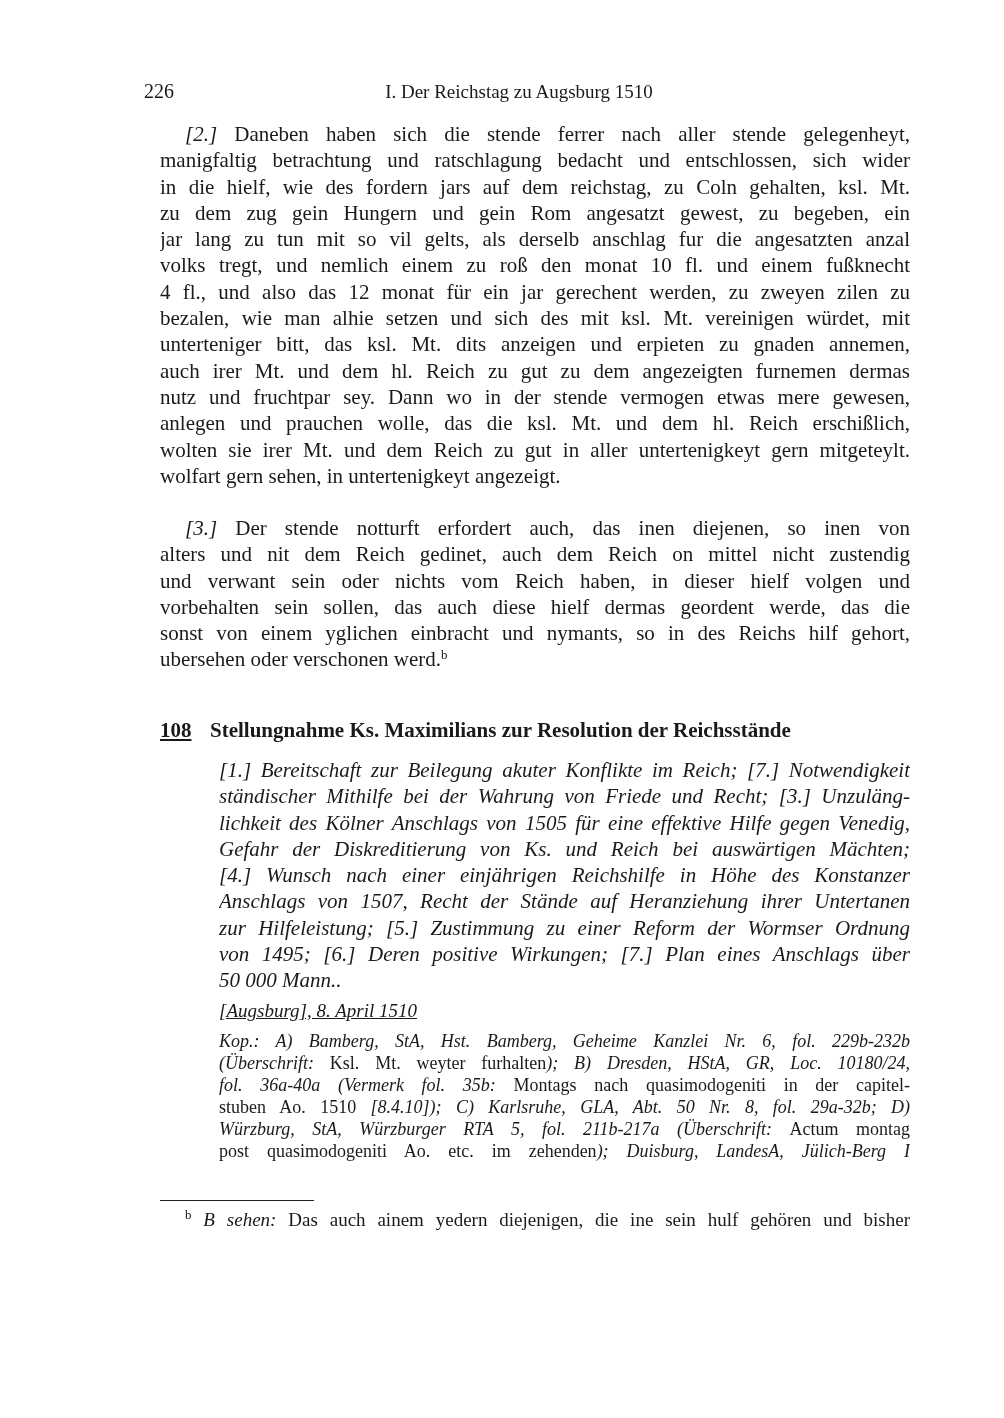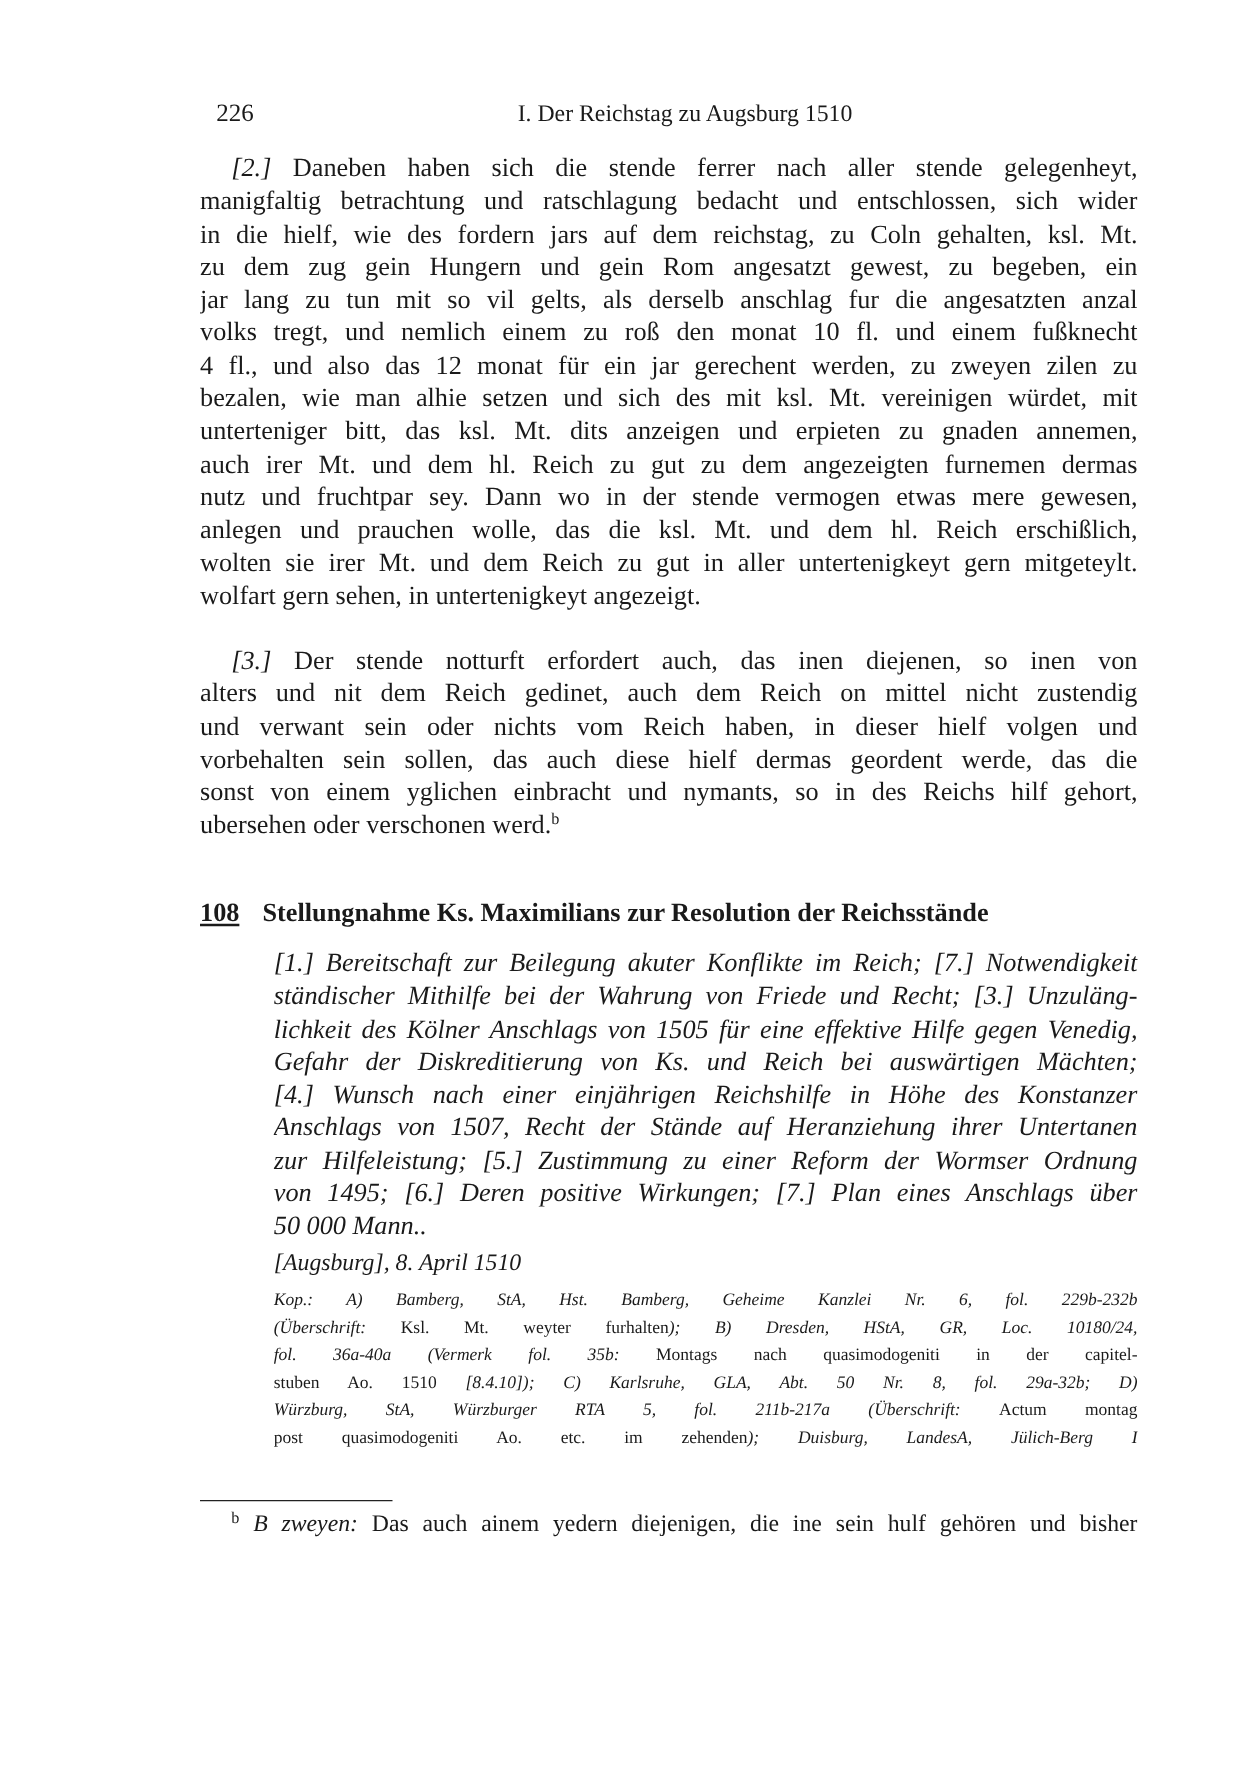--- a/index.html
+++ b/index.html
@@ -1,34 +1,34 @@
 <!DOCTYPE html>
 <html><head>
 <meta charset="utf-8">
 <style>
   html, body { margin: 0; padding: 0; background: #ffffff; }
   body { width: 1004px; height: 1418px; position: relative; overflow: hidden;
          font-family: "Liberation Serif", "DejaVu Serif", serif; color: #1a1a1a; }
   .page { position: absolute; left: 0; top: 0; width: 1004px; height: 1418px; }
-  .header { position: absolute; top: 80px; left: 173px; width: 750px; height: 26px; font-size: 20px; }
+  .header { position: absolute; top: 80px; left: 144px; width: 750px; height: 26px; font-size: 20px; }
   .page-num { position: absolute; left: 0; top: 0; }
   .running-title { position: absolute; left: 0; right: 0; text-align: center; font-size: 19px; top: 1px; }
   .block { position: absolute; left: 160px; width: 750px; }
   .line { height: 26.3px; line-height: 26.3px; font-size: 21px; white-space: nowrap;
           text-align: justify; text-align-last: justify; overflow: hidden; }
   .line.last { text-align-last: left; }
   .indent { padding-left: 25px; }
   .it { font-style: italic; }
   sup { font-size: 13px; vertical-align: 7px; line-height: 0; }
   .doc-heading { position: absolute; top: 718px; left: 160px; width: 750px; font-size: 21px; font-weight: bold; }
   .doc-num { position: absolute; left: 0; top: 0; text-decoration: underline; }
   .doc-title { position: absolute; left: 50px; top: 0; }
   .sub-block { position: absolute; left: 219px; width: 691px; }
   .sub-block .line { font-size: 21px; }
-  .src .line { font-size: 14px; height: 22px; line-height: 22px; }
+  .src .line { font-size: 18px; height: 22px; line-height: 22px; }
   .fn-rule { position: absolute; left: 160px; top: 1200px; width: 154px; border-top: 1px solid #222; }
   .fn .line { font-size: 19px; height: 23px; line-height: 23px; }
 </style>
 </head>
 <body>
 
 <div class="page">
 
   <div class="header">
     <span class="page-num">226</span>
@@ -72,30 +72,30 @@
     <div class="line">lichkeit des Kölner Anschlags von 1505 für eine effektive Hilfe gegen Venedig,</div>
     <div class="line">Gefahr der Diskreditierung von Ks. und Reich bei auswärtigen Mächten;</div>
     <div class="line">[4.] Wunsch nach einer einjährigen Reichshilfe in Höhe des Konstanzer</div>
     <div class="line">Anschlags von 1507, Recht der Stände auf Heranziehung ihrer Untertanen</div>
     <div class="line">zur Hilfeleistung; [5.] Zustimmung zu einer Reform der Wormser Ordnung</div>
     <div class="line">von 1495; [6.] Deren positive Wirkungen; [7.] Plan eines Anschlags über</div>
     <div class="line last">50 000 Mann..</div>
   </div>
 
   <div class="sub-block it" style="top:998px;">
-    <div class="line last" style="font-size:19px;">[Augsburg], 8. April 1510</div>
+    <div class="line last" style="font-size:19px;text-decoration:underline;">[Augsburg], 8. April 1510</div>
   </div>
 
   <div class="sub-block src" style="top:1030px;">
     <div class="line it">Kop.: A) Bamberg, StA, Hst. Bamberg, Geheime Kanzlei Nr. 6, fol. 229b-232b</div>
     <div class="line"><span class="it">(Überschrift: </span><span>Ksl. Mt. weyter furhalten</span><span class="it">); B) Dresden, HStA, GR, Loc. 10180/24,</span></div>
     <div class="line"><span class="it">fol. 36a-40a (Vermerk fol. 35b: </span><span>Montags nach quasimodogeniti in der capitel-</span></div>
     <div class="line"><span>stuben Ao. 1510 </span><span class="it">[8.4.10]); C) Karlsruhe, GLA, Abt. 50 Nr. 8, fol. 29a-32b; D)</span></div>
     <div class="line"><span class="it">Würzburg, StA, Würzburger RTA 5, fol. 211b-217a (Überschrift: </span><span>Actum montag</span></div>
     <div class="line"><span>post quasimodogeniti Ao. etc. im zehenden</span><span class="it">); Duisburg, LandesA, Jülich-Berg I</span></div>
   </div>
 
   <div class="fn-rule"></div>
   <div class="block fn" style="top:1208px;">
-    <div class="line indent"><sup>b</sup><span class="it"> B zweyen: </span><span>Das auch ainem yedern diejenigen, die ine sein hulf gehören und bisher</span></div>
+    <div class="line indent"><sup>b</sup><span class="it"> B sehen: </span><span>Das auch ainem yedern diejenigen, die ine sein hulf gehören und bisher</span></div>
   </div>
 
 </div>
 
 </body></html>

